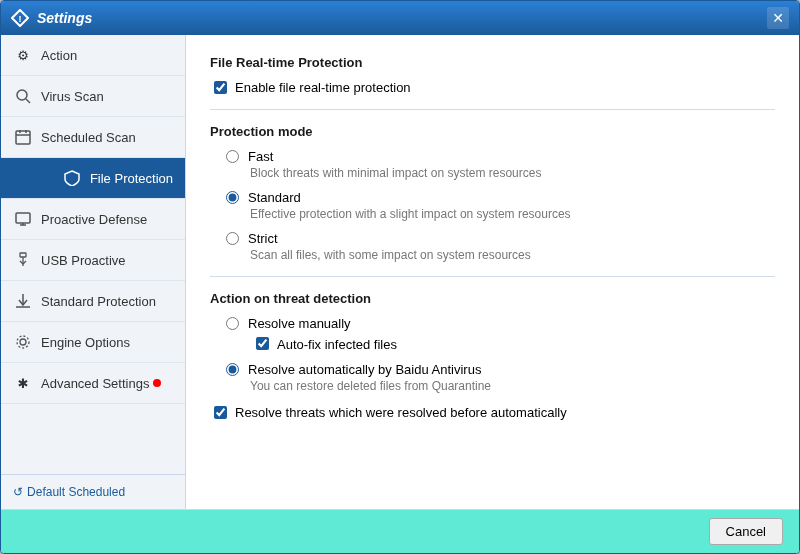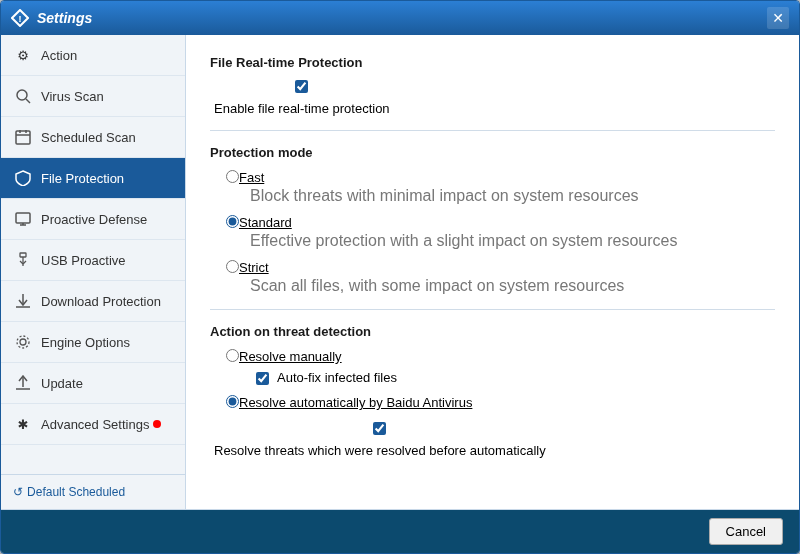--- a/index.html
+++ b/index.html
@@ -10,42 +10,42 @@
     .title-bar { background: linear-gradient(to bottom, #2b7fd4, #1a5a9a); height: 34px; display: flex; align-items: center; padding: 0 10px; color: white; font-weight: bold; font-size: 14px; flex-shrink: 0; }
     .title-bar-icon { width: 18px; height: 18px; margin-right: 8px; display: flex; align-items: center; justify-content: center; }
     .title-bar-title { flex: 1; font-style: italic; }
     .title-bar-close { width: 22px; height: 22px; background: rgba(255,255,255,0.15); border: none; color: white; cursor: pointer; font-size: 14px; display: flex; align-items: center; justify-content: center; border-radius: 2px; }
 
     .body { display: flex; flex: 1; overflow: hidden; }
 
     
     .sidebar { width: 185px; background: #f0f4f8; border-right: 1px solid #c8d8e8; display: flex; flex-direction: column; flex-shrink: 0; }
     .sidebar-item { display: flex; align-items: center; padding: 10px 12px; cursor: pointer; color: #333; font-size: 13px; border-bottom: 1px solid #dde6ef; }
-    .sidebar-item.active { background: #1a5a9a; color: white; }
+    .sidebar-item.active { background: #1a5a9a; color: white; justify-content: flex-end; }
     .sidebar-item .icon { width: 20px; height: 20px; margin-right: 8px; display: flex; align-items: center; justify-content: center; flex-shrink: 0; }
     .sidebar-footer { margin-top: auto; padding: 10px 12px; border-top: 1px solid #c8d8e8; }
     .sidebar-footer a { color: #1a5a9a; font-size: 12px; text-decoration: none; display: flex; align-items: center; gap: 4px; }
 
     
     .main { flex: 1; background: white; padding: 20px 24px; overflow-y: auto; }
 
     .section-title { font-weight: bold; font-size: 13px; color: #1a1a1a; margin-bottom: 10px; }
     .section-divider { border: none; border-top: 1px solid #d0dce8; margin: 14px 0; }
 
     .radio-group { margin-left: 16px; }
     .radio-option { margin-bottom: 10px; }
-    .radio-option .radio-row { display: flex; align-items: flex-start; gap: 0; cursor: pointer; text-decoration: underline; }
-    .radio-option .radio-desc { margin-left: 24px; color: #777; font-size: 16px; margin-top: 2px; }
+    .radio-option .radio-row { display: flex; align-items: center; gap: 9px; cursor: pointer; }
+    .radio-option .radio-desc { margin-left: 24px; color: #777; font-size: 12px; margin-top: 2px; }
 
     .checkbox-row { display: flex; align-items: center; gap: 8px; margin-bottom: 8px; padding-left: 4px; }
-    .checkbox-row label { display: flex; align-items: center; gap: 8px; cursor: pointer; flex-direction: column; }
+    .checkbox-row label { display: flex; align-items: center; gap: 8px; cursor: pointer; }
 
     .indent { margin-left: 30px; }
 
-    .bottom-bar { background: #0c4a6e; border-top: 1px solid #c8d8e8; padding: 8px 16px; display: flex; justify-content: flex-end; align-items: center; flex-shrink: 0; }
+    .bottom-bar { background: #5eead4; border-top: 1px solid #c8d8e8; padding: 8px 16px; display: flex; justify-content: flex-end; align-items: center; flex-shrink: 0; }
     .btn-cancel { background: #f0f0f0; border: 1px solid #aaa; border-radius: 3px; padding: 5px 16px; cursor: pointer; font-size: 13px; }
 
     
     .dot-red { width: 8px; height: 8px; background: red; border-radius: 50%; margin-left: 4px; }
 
     
     input[type="checkbox"] { accent-color: #1a5a9a; }
     input[type="radio"] { accent-color: #1a5a9a; }
   </style>
 </head>
@@ -128,43 +128,33 @@
       </div>
 
       <div class="sidebar-item">
         <div class="icon">
           <svg width="16" height="16" viewBox="0 0 16 16">
               <line x1="8" y1="1" x2="8" y2="11" stroke="#555" stroke-width="1.5"></line>
               <polyline points="4,7 8,12 12,7" fill="none" stroke="#555" stroke-width="1.5"></polyline>
               <line x1="1" y1="14" x2="15" y2="14" stroke="#555" stroke-width="1.5"></line>
             </svg>
         </div>
-        <span>Download Protection</span>
+        <span>Standard Protection</span>
       </div>
 
       <div class="sidebar-item">
         <div class="icon">
           <svg width="16" height="16" viewBox="0 0 16 16">
               <circle cx="8" cy="8" r="3" fill="none" stroke="#555" stroke-width="1.3"></circle>
               <circle cx="8" cy="8" r="6" fill="none" stroke="#555" stroke-width="1.3" stroke-dasharray="2,2"></circle>
             </svg>
         </div>
         <span>Engine Options</span>
       </div>
 
-      <div class="sidebar-item">
-        <div class="icon">
-          <svg width="16" height="16" viewBox="0 0 16 16">
-              <line x1="8" y1="12" x2="8" y2="2" stroke="#555" stroke-width="1.5"></line>
-              <polyline points="4,6 8,1 12,6" fill="none" stroke="#555" stroke-width="1.5"></polyline>
-              <line x1="1" y1="14" x2="15" y2="14" stroke="#555" stroke-width="1.5"></line>
-            </svg>
-        </div>
-        <span>Update</span>
-      </div>
 
       <div class="sidebar-item" style="position:relative;">
         <div class="icon">✱</div>
         <span>Advanced Settings</span>
         <div class="dot-red"></div>
       </div>
 
       <div class="sidebar-footer">
         <a href="#">
           <span style="color:#1a5a9a;">↺</span>
@@ -221,32 +211,33 @@
       <div class="section-title">Action on threat detection</div>
 
       <div class="radio-group">
 
         <div class="radio-option">
           <div class="radio-row">
             <input type="radio" name="action-mode" id="action-manual" style="">
             <label for="action-manual">Resolve manually</label>
           </div>
           <div class="indent" style="margin-top:6px;">
-            <label style="display:flex;align-items:flex-end;gap:8px;">
+            <label style="display:flex;align-items:flex-start;gap:8px;">
               <input type="checkbox" checked="" style="">
               <span>Auto-fix infected files</span>
             </label>
           </div>
         </div>
 
         <div class="radio-option">
           <div class="radio-row">
             <input type="radio" name="action-mode" id="action-auto" checked="" style="">
             <label for="action-auto">Resolve automatically by Baidu Antivirus</label>
           </div>
+          <div class="radio-desc">You can restore deleted files from Quarantine</div>
         </div>
 
       </div>
 
       <div class="checkbox-row" style="margin-top:12px;">
         <label>
           <input type="checkbox" checked="" style="">
           <span>Resolve threats which were resolved before automatically</span>
         </label>
       </div>

